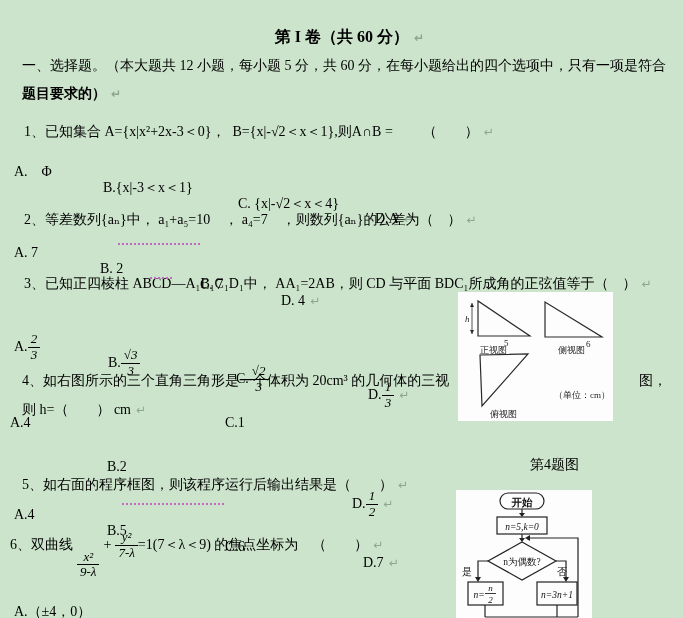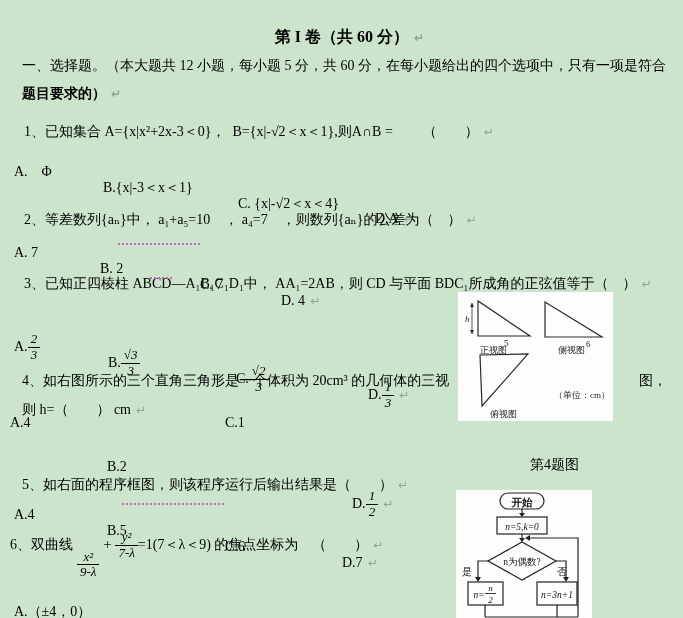--- a/index.html
+++ b/index.html
@@ -138,21 +138,21 @@
   <div class="wavy" style="left:7px; top:434px;"></div>
   <div class="wavy" style="left:108px; top:434px;"></div>
 
   <div class="abs" style="left:8px; top:460px;">
     <span class="bound">5、如右面的程序框图，则该程序运行后输出结果是（　　）</span><span class="pilcrow">↵</span>
   </div>
   <div class="abs optrow" style="left:0; top:491px; width:455px; height:22px;">
     <span class="opt" style="left:14px;"><span class="bound">A.4</span></span>
     <span class="opt" style="left:107px;"><span class="bound">B.5</span></span>
     <span class="opt" style="left:225px;"><span class="bound">C.6</span></span>
-    <span class="opt" style="left:342px;"><span class="bound">D.7</span><span class="pilcrow">↵</span></span>
+    <span class="opt" style="left:363px;"><span class="bound">D.7</span><span class="pilcrow">↵</span></span>
   </div>
   <div class="dotline" style="left:122px; top:503px; width:102px;"></div>
 
   <div class="figbox" style="left:456px; top:490px; width:136px; height:128px;">
     <svg width="136" height="128">
       <g stroke="#222" stroke-width="1.2" fill="none">
         <rect x="44" y="3" width="44" height="16" rx="8"></rect>
         <line x1="66" y1="19" x2="66" y2="24"></line>
         <rect x="41" y="27" width="50" height="17"></rect>
         <line x1="66" y1="44" x2="66" y2="49"></line>

